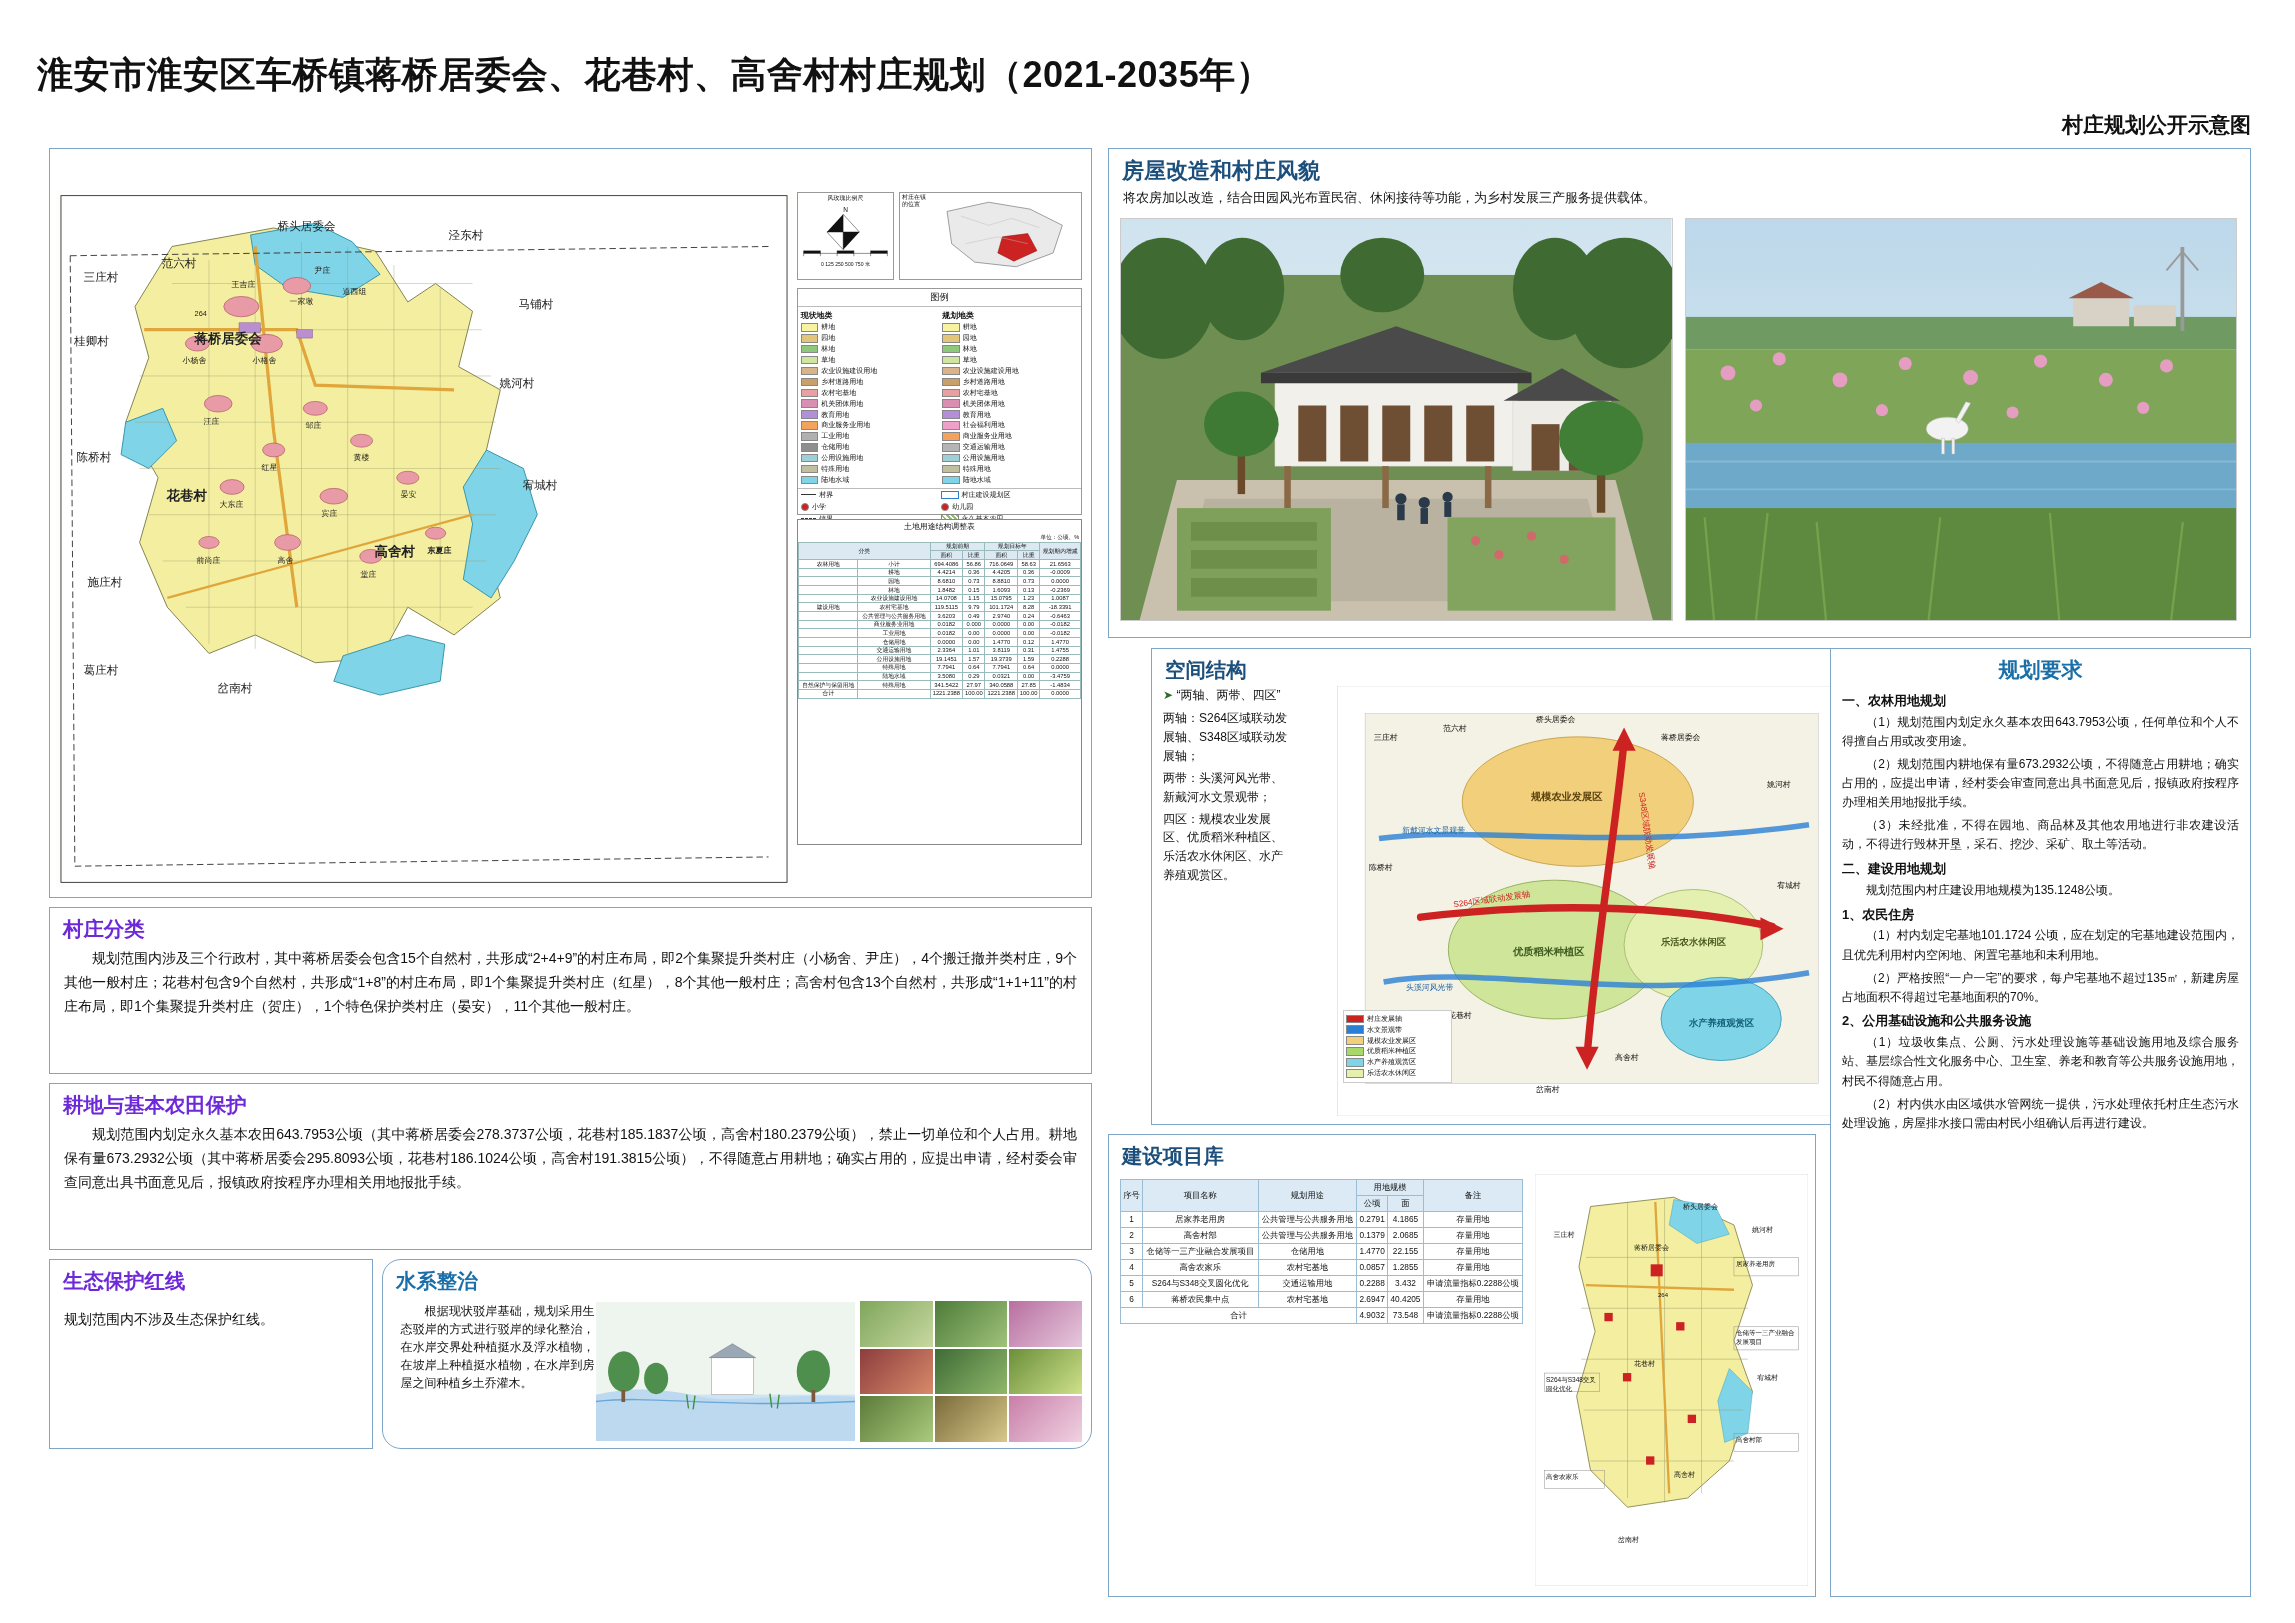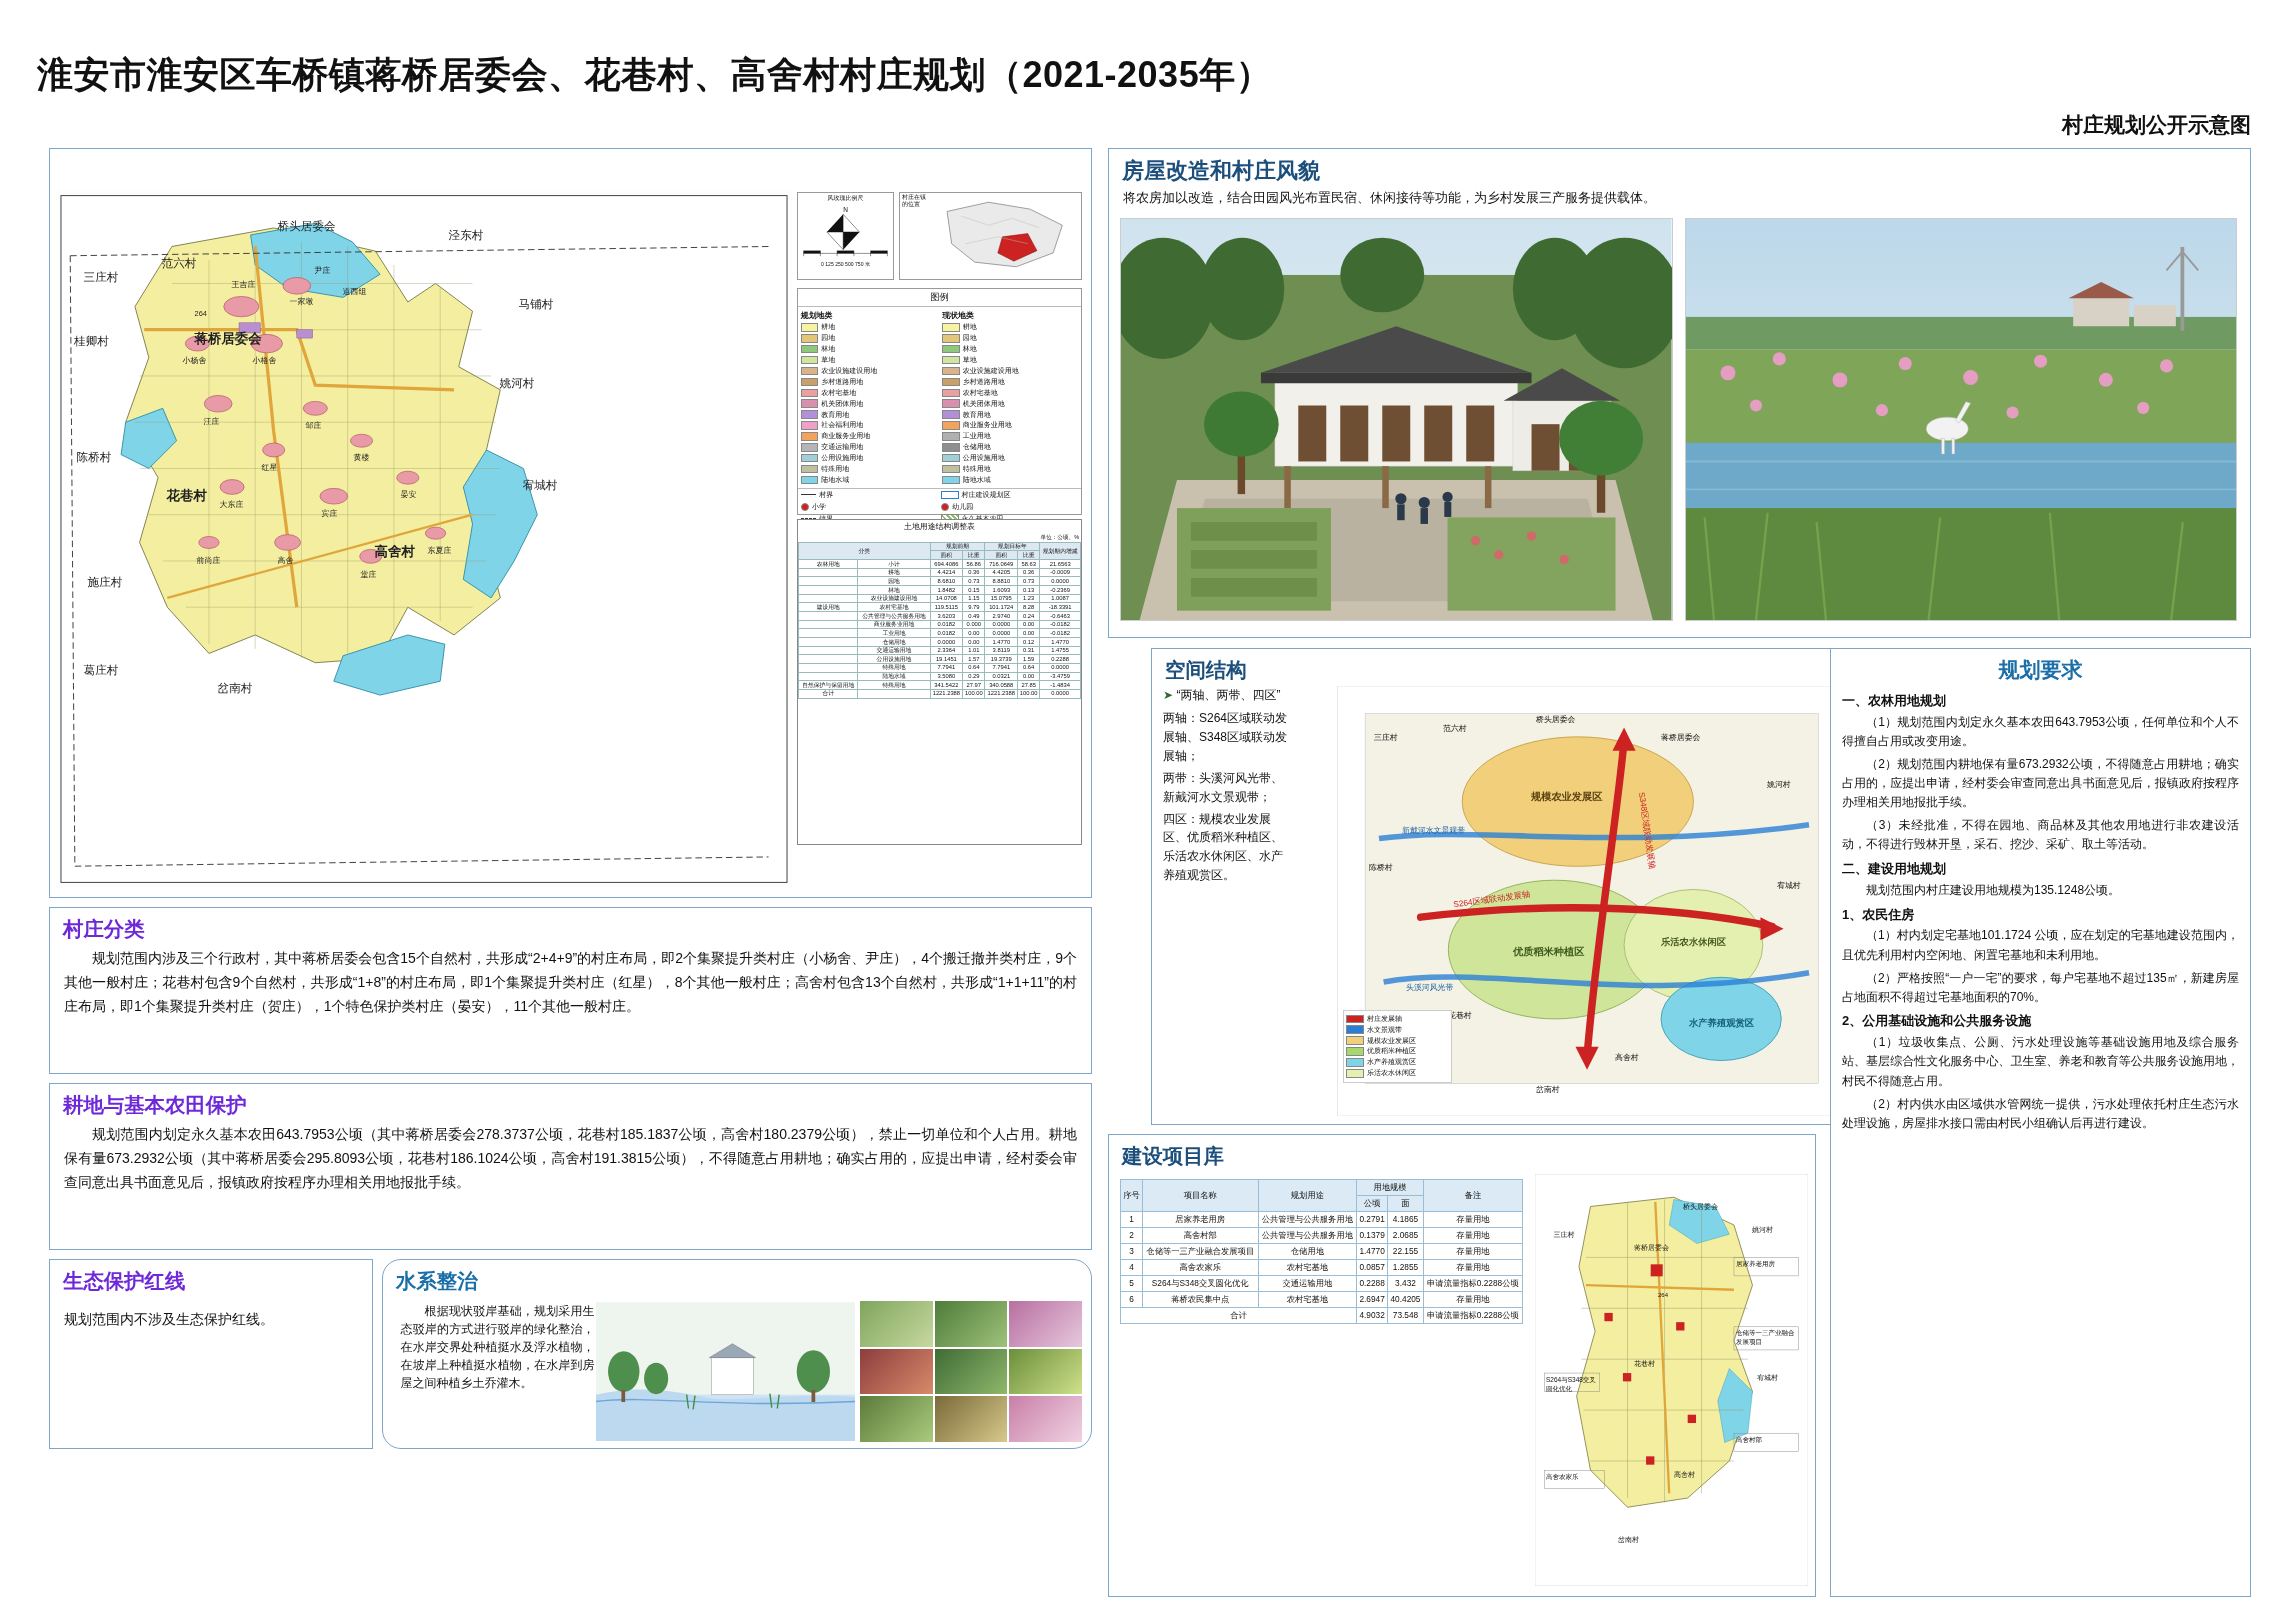--- a/index.html
+++ b/index.html
@@ -240,21 +240,21 @@
       <div class="village-label" style="left:197px; top:164px; font-size:7.9px;">小格舍</div>
       <div class="village-label" style="left:148px; top:225px; font-size:7.9px;">汪庄</div>
       <div class="village-label" style="left:250px; top:229px; font-size:7.9px;">邹庄</div>
       <div class="village-label" style="left:206px; top:271px; font-size:7.9px;">红星</div>
       <div class="village-label" style="left:298px; top:261px; font-size:7.9px;">黄楼</div>
       <div class="village-label" style="left:164px; top:308px; font-size:7.9px;">大东庄</div>
       <div class="village-label" style="left:266px; top:317px; font-size:7.9px;">宾庄</div>
       <div class="village-label" style="left:345px; top:298px; font-size:7.9px;">晏安</div>
       <div class="village-label" style="left:222px; top:364px; font-size:7.9px;">高舍</div>
       <div class="village-label" style="left:305px; top:378px; font-size:7.9px;">堂庄</div>
-      <div class="village-label" style="left:372px; top:354px; font-size:7.9px;">东夏庄</div>
+      <div class="village-label" style="left:372px; top:354px; font-size:7.9px;font-weight:bold;">东夏庄</div>
       <div class="village-label" style="left:141px; top:364px; font-size:7.9px;">前尚庄</div>
       <div class="village-label" style="left:259px; top:74px; font-size:7.9px;">尹庄</div>
       <div class="village-label" style="left:287px; top:95px; font-size:7.9px;">道西组</div>
       <div class="village-label" style="left:139px; top:118px; font-size:7.4px;">264</div>
     </div>
 
     <div class="compass-box">
       <div style="font-size:6px;padding:0.9px;">风玫瑰比例尺</div>
       <svg width="93" height="56" viewBox="0 0 200 120" style="font-size:14px">
         <text x="95" y="16" font-size="14" fill="#111">N</text>
@@ -294,22 +294,22 @@
           <path d="M60,50 L120,70 L170,55 L230,75"></path>
           <path d="M70,110 L140,95 L205,110"></path>
         </g>
       </svg>
     </div>
 
     <div class="legend-box" style="top:139px;height:227px;">
       <div class="legend-hdr">图例</div>
       <div class="legend-cols">
         <div class="legend-col">
-          <h5>规划地类</h5>
-          <div id="legend-planned-list">
+          <h5>现状地类</h5>
+          <div id="legend-current-list">
               <div class="legend-row">
                 <span class="legend-swatch" style="background: rgb(247, 243, 160);"></span>
                 <span class="legend-text">耕地</span>
               </div>
               <div class="legend-row">
                 <span class="legend-swatch" style="background: rgb(227, 198, 120);"></span>
                 <span class="legend-text">园地</span>
               </div>
               <div class="legend-row">
                 <span class="legend-swatch" style="background: rgb(142, 200, 122);"></span>
@@ -333,48 +333,48 @@
               </div>
               <div class="legend-row">
                 <span class="legend-swatch" style="background: rgb(217, 143, 176);"></span>
                 <span class="legend-text">机关团体用地</span>
               </div>
               <div class="legend-row">
                 <span class="legend-swatch" style="background: rgb(180, 143, 217);"></span>
                 <span class="legend-text">教育用地</span>
               </div>
               <div class="legend-row">
-                <span class="legend-swatch" style="background: rgb(240, 160, 200);"></span>
-                <span class="legend-text">社会福利用地</span>
-              </div>
-              <div class="legend-row">
                 <span class="legend-swatch" style="background: rgb(243, 163, 92);"></span>
                 <span class="legend-text">商业服务业用地</span>
               </div>
               <div class="legend-row">
-                <span class="legend-swatch" style="background: rgb(181, 181, 181);"></span>
-                <span class="legend-text">交通运输用地</span>
+                <span class="legend-swatch" style="background: rgb(176, 176, 176);"></span>
+                <span class="legend-text">工业用地</span>
+              </div>
+              <div class="legend-row">
+                <span class="legend-swatch" style="background: rgb(143, 143, 143);"></span>
+                <span class="legend-text">仓储用地</span>
               </div>
               <div class="legend-row">
                 <span class="legend-swatch" style="background: rgb(159, 208, 216);"></span>
                 <span class="legend-text">公用设施用地</span>
               </div>
               <div class="legend-row">
                 <span class="legend-swatch" style="background: rgb(192, 192, 160);"></span>
                 <span class="legend-text">特殊用地</span>
               </div>
               <div class="legend-row">
                 <span class="legend-swatch" style="background: rgb(127, 212, 232);"></span>
                 <span class="legend-text">陆地水域</span>
               </div>
             </div>
         </div>
         <div class="legend-col">
-          <h5>现状地类</h5>
-          <div id="legend-current-list">
+          <h5>规划地类</h5>
+          <div id="legend-planned-list">
               <div class="legend-row">
                 <span class="legend-swatch" style="background: rgb(247, 243, 160);"></span>
                 <span class="legend-text">耕地</span>
               </div>
               <div class="legend-row">
                 <span class="legend-swatch" style="background: rgb(227, 198, 120);"></span>
                 <span class="legend-text">园地</span>
               </div>
               <div class="legend-row">
                 <span class="legend-swatch" style="background: rgb(142, 200, 122);"></span>
@@ -398,30 +398,30 @@
               </div>
               <div class="legend-row">
                 <span class="legend-swatch" style="background: rgb(217, 143, 176);"></span>
                 <span class="legend-text">机关团体用地</span>
               </div>
               <div class="legend-row">
                 <span class="legend-swatch" style="background: rgb(180, 143, 217);"></span>
                 <span class="legend-text">教育用地</span>
               </div>
               <div class="legend-row">
+                <span class="legend-swatch" style="background: rgb(240, 160, 200);"></span>
+                <span class="legend-text">社会福利用地</span>
+              </div>
+              <div class="legend-row">
                 <span class="legend-swatch" style="background: rgb(243, 163, 92);"></span>
                 <span class="legend-text">商业服务业用地</span>
               </div>
               <div class="legend-row">
-                <span class="legend-swatch" style="background: rgb(176, 176, 176);"></span>
-                <span class="legend-text">工业用地</span>
-              </div>
-              <div class="legend-row">
-                <span class="legend-swatch" style="background: rgb(143, 143, 143);"></span>
-                <span class="legend-text">仓储用地</span>
+                <span class="legend-swatch" style="background: rgb(181, 181, 181);"></span>
+                <span class="legend-text">交通运输用地</span>
               </div>
               <div class="legend-row">
                 <span class="legend-swatch" style="background: rgb(159, 208, 216);"></span>
                 <span class="legend-text">公用设施用地</span>
               </div>
               <div class="legend-row">
                 <span class="legend-swatch" style="background: rgb(192, 192, 160);"></span>
                 <span class="legend-text">特殊用地</span>
               </div>
               <div class="legend-row">

